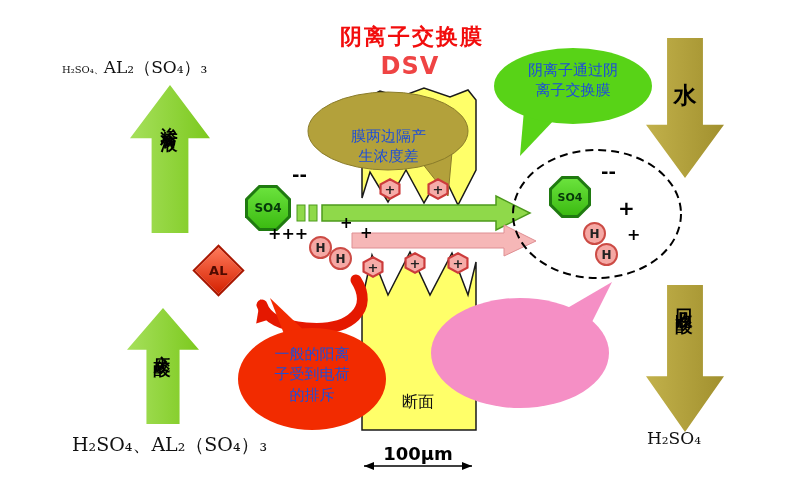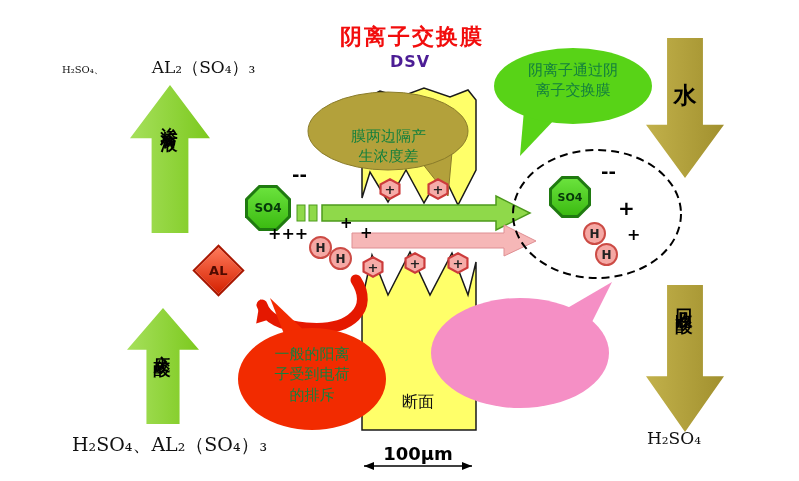--- a/index.html
+++ b/index.html
@@ -9,23 +9,23 @@
   .ctr{display:flex;align-items:center;justify-content:center;text-align:center;}
   .z0{z-index:0}.z1{z-index:1}.z5{z-index:5}
   .arrow-up-green2{background:linear-gradient(90deg,#a6e05c,#7cc91e);
     clip-path:polygon(50% 0,100% 36%,73% 36%,73% 100%,27% 100%,27% 36%,0 36%);}
   .arrow-down-olive{background:linear-gradient(90deg,#c2b14b,#a1902e);
     clip-path:polygon(27% 0,73% 0,73% 62%,100% 62%,50% 100%,0 62%,27% 62%);}
   .vlabel{writing-mode:vertical-rl;text-orientation:upright;letter-spacing:4px;
           font-size:17px;color:#000;font-weight:600;}
 
   .title-red{color:#f20d0d;font-weight:bold;font-size:22px;letter-spacing:2px;}
-  .dsv-red{color:#4c1d95;font-weight:bold;font-size:16px;letter-spacing:1px;}
+  .dsv-red{color:#ef4444;font-weight:bold;font-size:24px;letter-spacing:1px;}
   .formula{font-family:"DejaVu Serif","DejaVu Sans",serif;color:#111;white-space:nowrap;}
-  .callout-text{font-size:15px;line-height:1.35;color:#15803d;white-space:pre-line;}
+  .callout-text{font-size:15px;line-height:1.35;color:#1d4ed8;white-space:pre-line;}
 
   
   .oct{clip-path:polygon(30% 0,70% 0,100% 30%,100% 70%,70% 100%,30% 100%,0 70%,0 30%);}
   .oct-outer{background:#1f7a10;}
   .oct-inner{position:absolute;inset:3px;background:linear-gradient(#6ae23c,#3cbb12);
              display:flex;align-items:center;justify-content:center;
              font-weight:bold;color:#06380a;}
   .hexc{clip-path:polygon(50% 0,94% 26%,94% 74%,50% 100%,6% 74%,6% 26%);}
   .hex-outer{background:#cc3b3b;}
   .hex-inner{position:absolute;inset:2.5px;background:#f6aca8;display:flex;
@@ -95,21 +95,21 @@
     <polygon points="564,310 592,322 612,282" fill="#f58fc5"></polygon>
     <ellipse cx="520" cy="353" rx="89" ry="55" fill="#f58fc5"></ellipse>
 
     <line x1="364" y1="466" x2="472" y2="466" stroke="#000" stroke-width="1.5" marker-start="url(#dimL)" marker-end="url(#dimR)"></line>
   </svg>
 
   <div class="abs z5 title-red ctr" style="left:322px;top:22px;width:180px;">阴离子交换膜</div>
   <div class="abs z5 dsv-red ctr" style="left:330px;top:52px;width:160px;">DSV</div>
 
   <div class="abs z5 formula" style="left:62px;top:56px;">
-    <span style="font-size:10px;text-align:center;">H₂SO₄、</span><span style="font-size:17px;margin-left:48px;">AL₂（SO₄）₃</span>
+    <span style="font-size:10px;text-align:center;">H₂SO₄、</span><span style="font-size:17px;">AL₂（SO₄）₃</span>
   </div>
   <div class="abs z5 formula" style="left:72px;top:432px;font-size:19px;">H₂SO₄、AL₂（SO₄）₃</div>
   <div class="abs z5 formula ctr" style="left:624px;top:428px;width:100px;font-size:17px;">H₂SO₄</div>
 
   <div class="abs z5 callout-text ctr" style="left:316px;top:106px;width:145px;margin-top:20px;">膜两边隔产
 生浓度差</div>
   <div class="abs z5 callout-text ctr" style="left:498px;top:60px;width:150px;">阴离子通过阴
 离子交换膜</div>
   <div class="abs z5 callout-text ctr" style="left:246px;top:344px;width:132px;">一般的阳离
 子受到电荷

